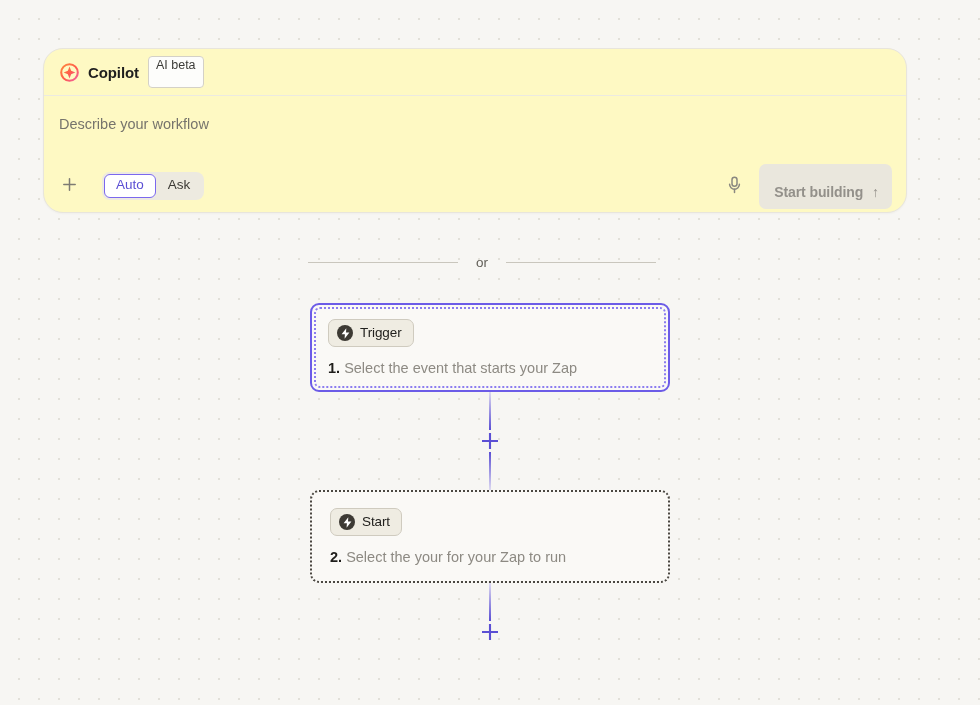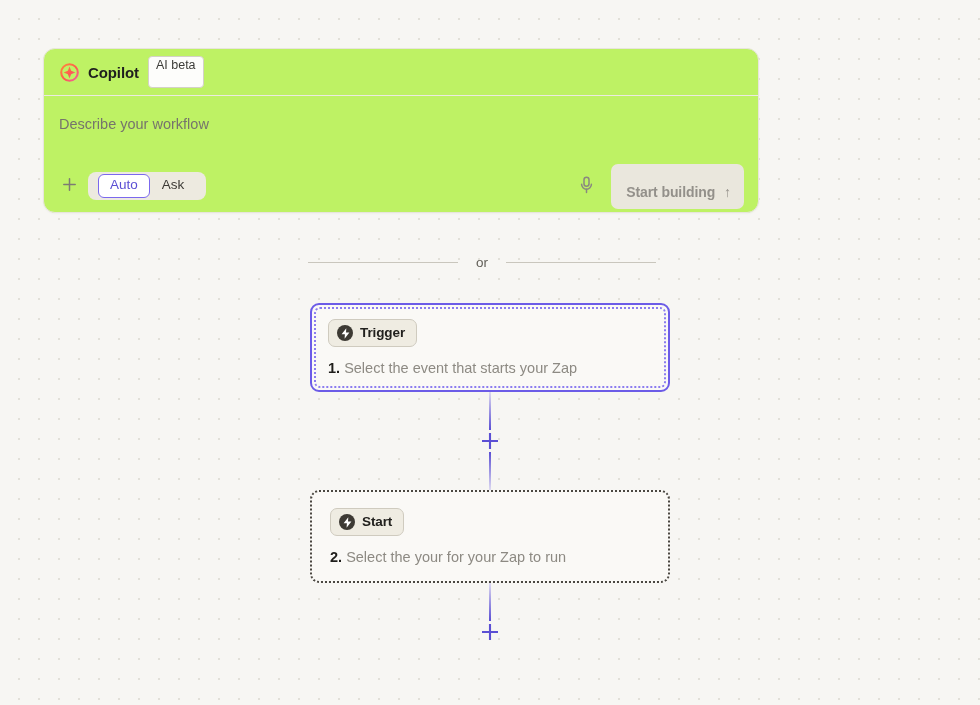--- a/index.html
+++ b/index.html
@@ -17,25 +17,25 @@
     background-size: 20px 20px;
     background-position: 9px 9px;
     position: relative;
   }
 
   
   .copilot-panel {
     position: absolute;
     left: 43px;
     top: 48px;
-    width: 716px;
+    width: 864px;
     height: 165px;
-    background: #bef264;
+    background: #fef9c3;
     border: 1px solid #e8e5dc;
-    border-radius: 12px;
+    border-radius: 20px;
     display: flex;
     flex-direction: column;
     box-shadow: 0 1px 2px rgba(0,0,0,0.03);
     overflow: hidden;
   }
 
   .copilot-header {
     height: 47px;
     flex: 0 0 47px;
     display: flex;
@@ -104,22 +104,22 @@
     cursor: pointer;
     background: transparent;
     border: none;
   }
 
   .segmented {
     display: flex;
     align-items: center;
     background: #edeae0;
     border-radius: 8px;
-    padding: 10px;
-    margin-left: 6px;
+    padding: 2px;
+    margin-left: 20px;
     height: 28px;
   }
   .seg-item {
     font-size: 13.5px;
     padding: 3px 12px 4px 12px;
     border-radius: 6px;
     color: #3c3a35;
     cursor: pointer;
     line-height: 1.25;
     white-space: nowrap;
@@ -229,21 +229,21 @@
     width: 16px; height: 16px;
     border-radius: 50%;
     background: #3d3a34;
     display: flex;
     align-items: center;
     justify-content: center;
     flex: 0 0 16px;
   }
   .badge-label {
     font-size: 13.5px;
-    font-weight: bold;
+    font-weight: normal;
     color: #22211e;
     letter-spacing: -0.1px;
     line-height: 1;
   }
 
   .step-desc {
     font-size: 14.5px;
     color: #8d8a83;
   }
   .step-num {

